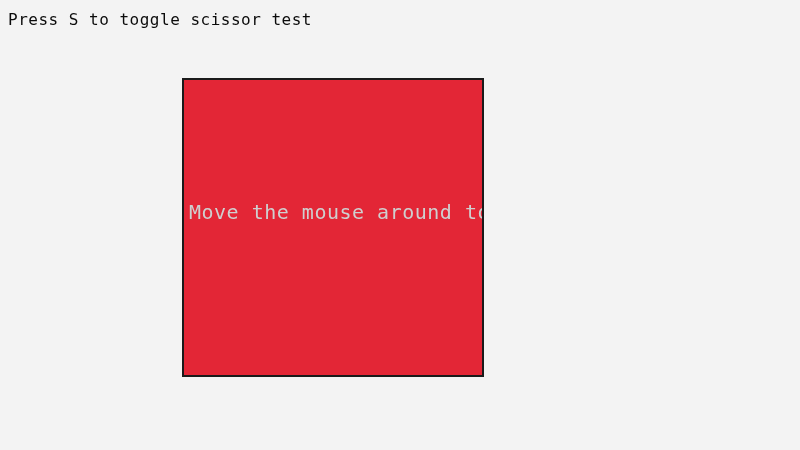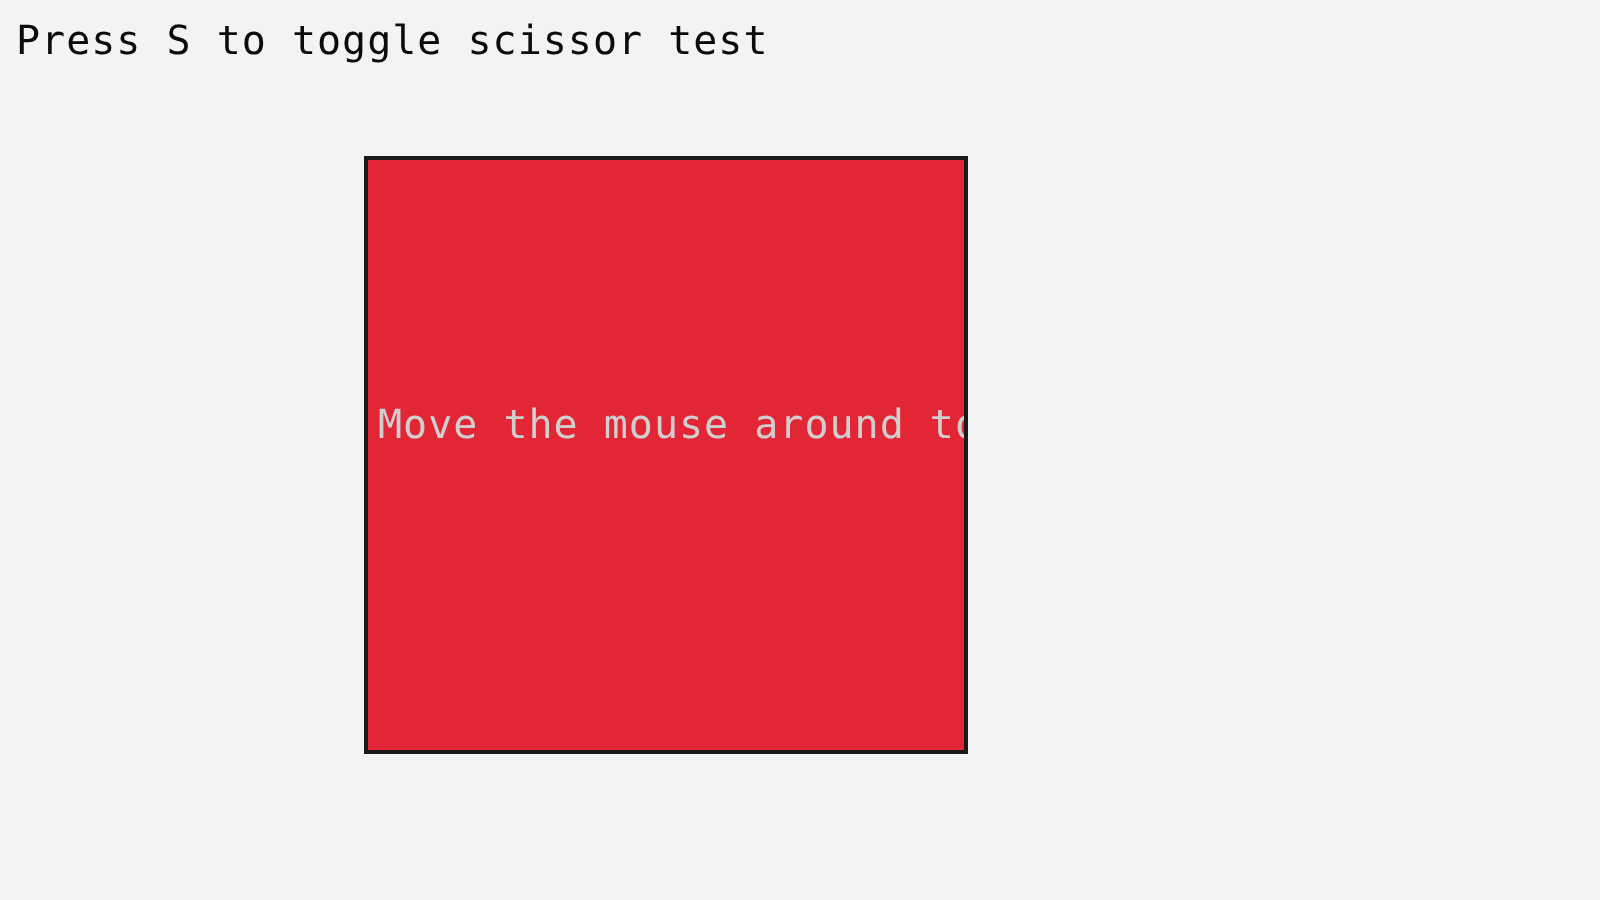--- a/index.html
+++ b/index.html
@@ -24,21 +24,21 @@
     width: 800px;
     height: 450px;
     background: #f3f3f3;
   }
 
   
   .hint-text {
     position: absolute;
     left: 8px;
     top: 7px;
-    font-size: 20px;
+    font-size: 16px;
     line-height: 26px;
     letter-spacing: 0.5px;
     color: #0b0b0b;
     white-space: pre;
     font-family: "DejaVu Sans Mono", "Liberation Mono", monospace;
   }
 
   
   .scissor-area {
     position: absolute;

